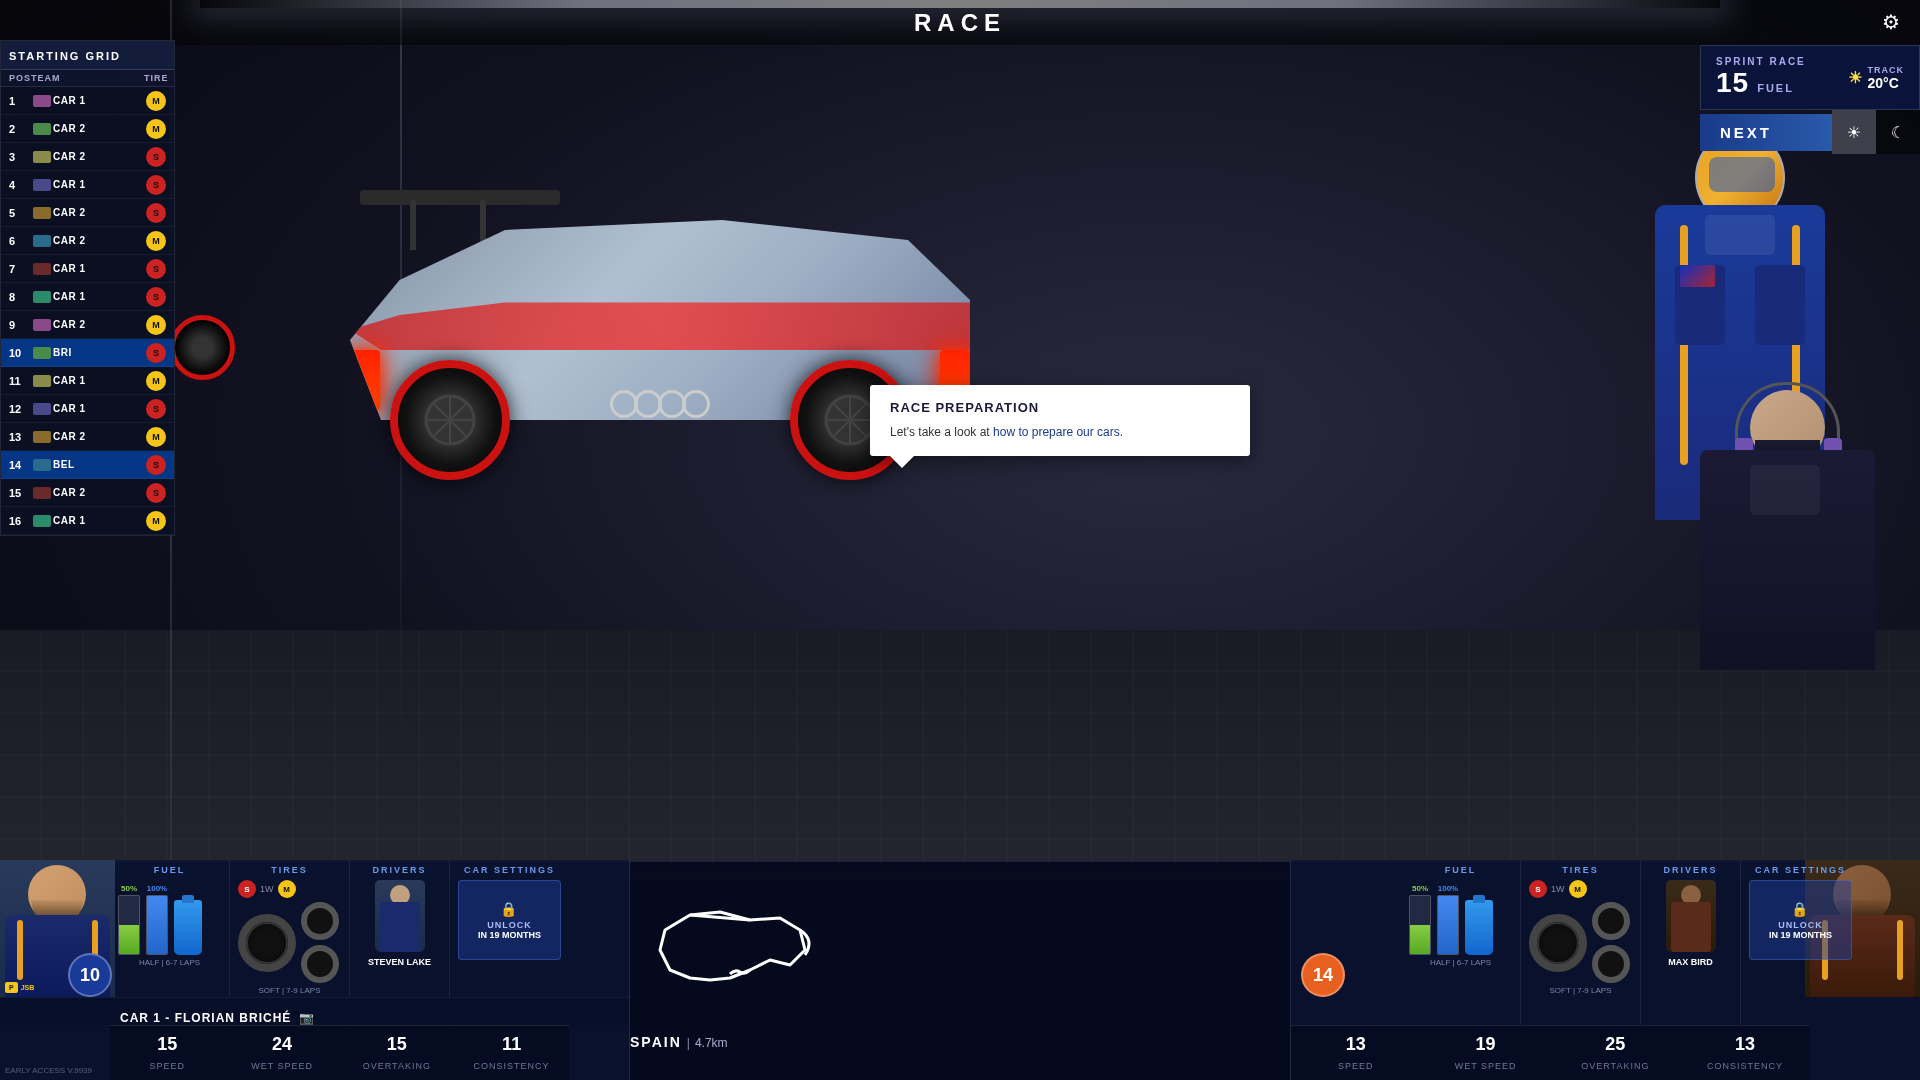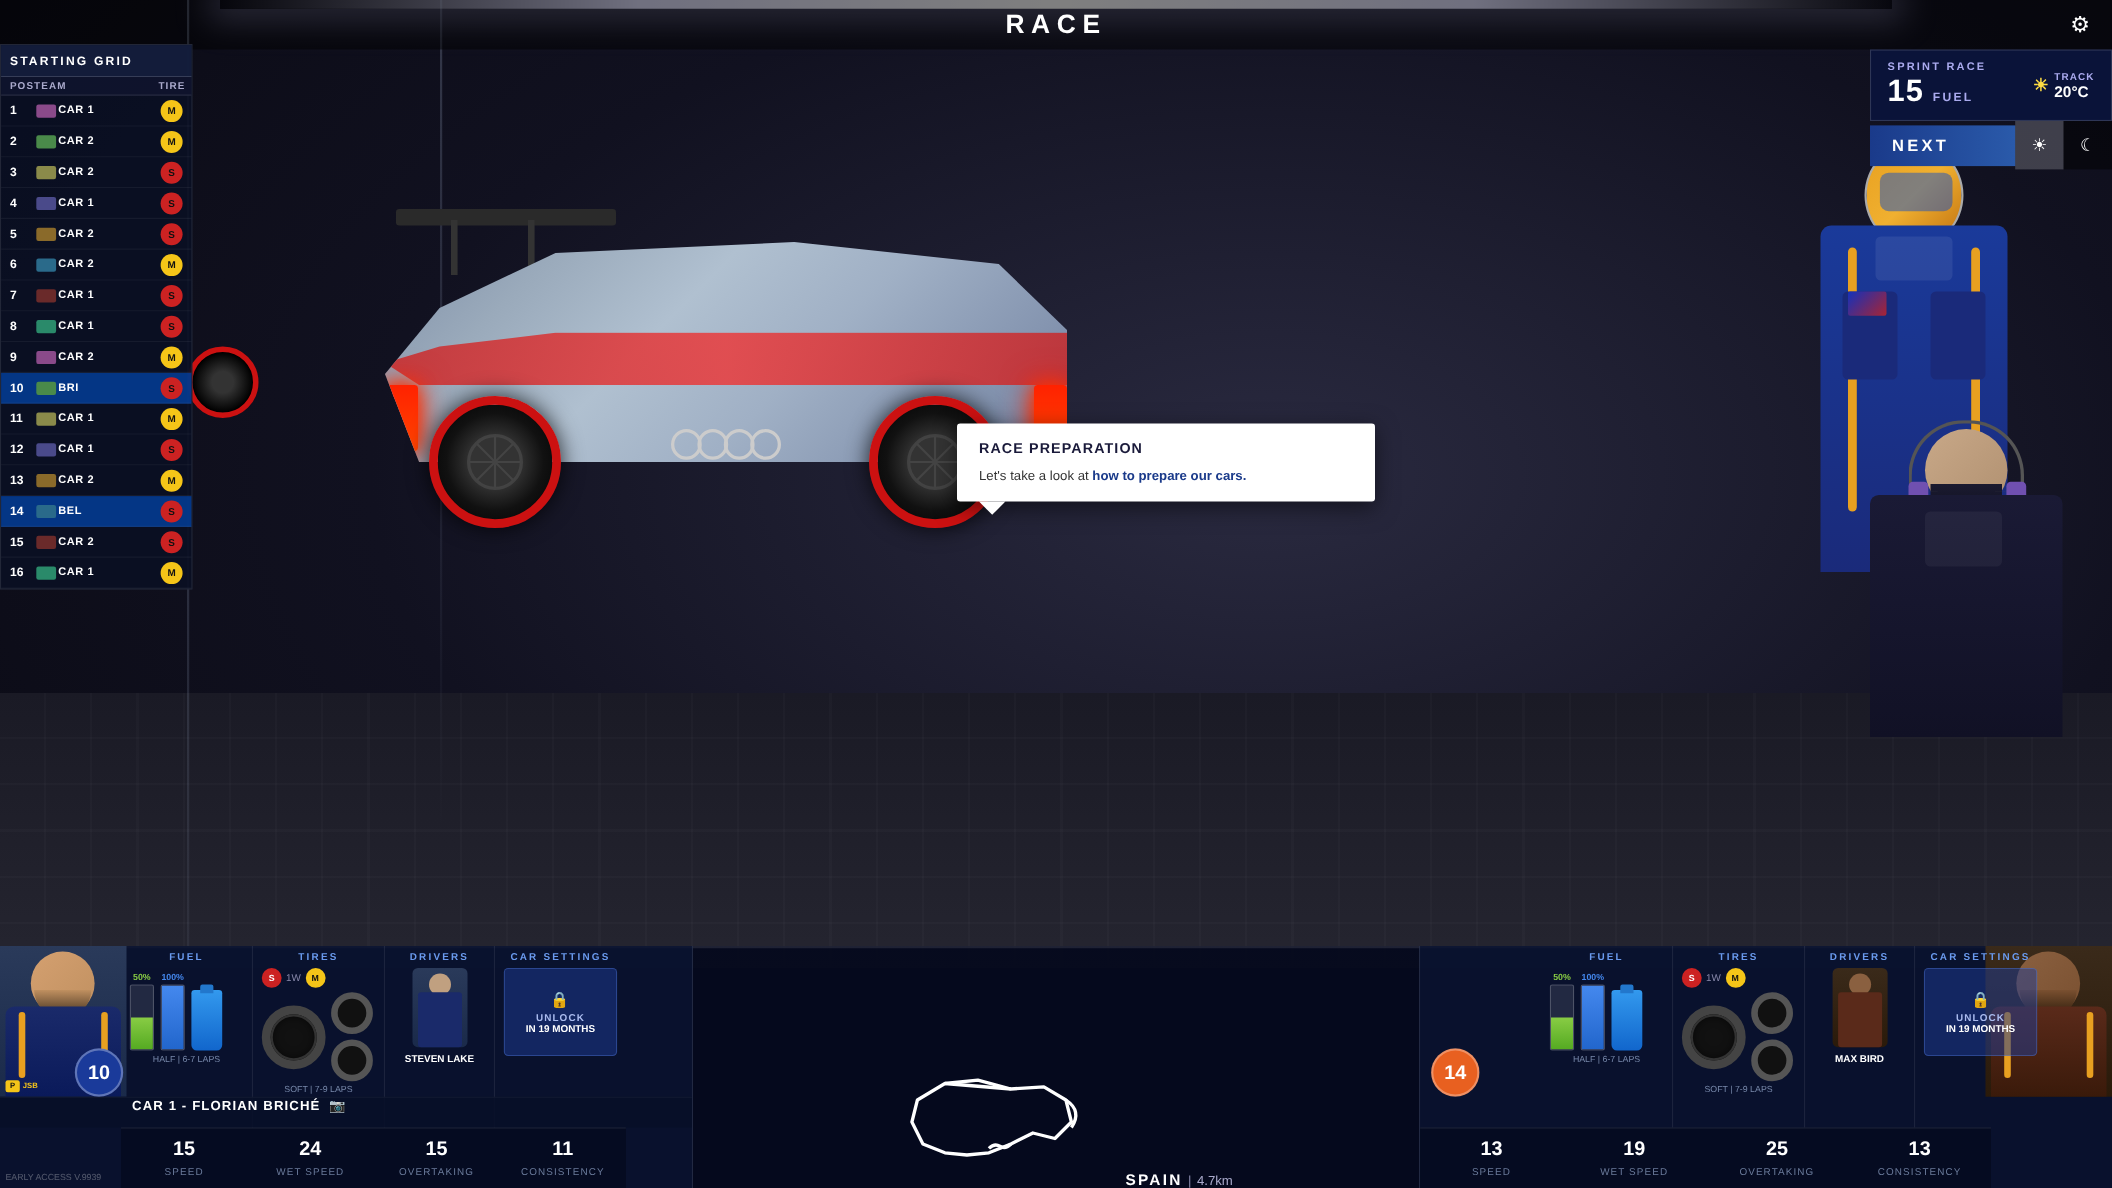--- a/index.html
+++ b/index.html
@@ -458,21 +458,21 @@
       text-transform: uppercase;
       margin-bottom: 8px;
     }
     .race-prep-text {
       color: #333;
       font-size: 12px;
       line-height: 1.5;
     }
     .race-prep-link {
       color: #1a3a8a;
-      font-weight: bold;
+      font-weight: normal;
     }
     .tooltip-arrow {
       position: absolute;
       bottom: -12px;
       left: 20px;
       width: 0;
       height: 0;
       border-left: 12px solid transparent;
       border-right: 12px solid transparent;
       border-top: 12px solid white;
@@ -557,21 +557,21 @@
     }
 
     .driver-name-bar {
       position: absolute;
       bottom: 55px;
       left: 0;
       right: 0;
       height: 28px;
       background: rgba(8,15,40,0.9);
       display: flex;
-      align-items: flex-start;
+      align-items: flex-end;
       padding: 0 15px 0 120px;
       border-top: 1px solid rgba(255,255,255,0.05);
     }
     .driver-name-text {
       color: white;
       font-size: 12px;
       font-weight: bold;
       letter-spacing: 1px;
       text-transform: uppercase;
     }
@@ -636,22 +636,22 @@
     }
 
     
     .circuit-section {
       position: absolute;
       bottom: 0;
       left: 630px;
       right: 630px;
       height: 220px;
       display: flex;
-      flex-direction: row;
-      align-items: flex-end;
+      flex-direction: column;
+      align-items: flex-start;
       justify-content: center;
       gap: 24px;
     }
     .circuit-name {
       color: white;
       font-size: 14px;
       font-weight: bold;
       letter-spacing: 2px;
       text-transform: uppercase;
     }

